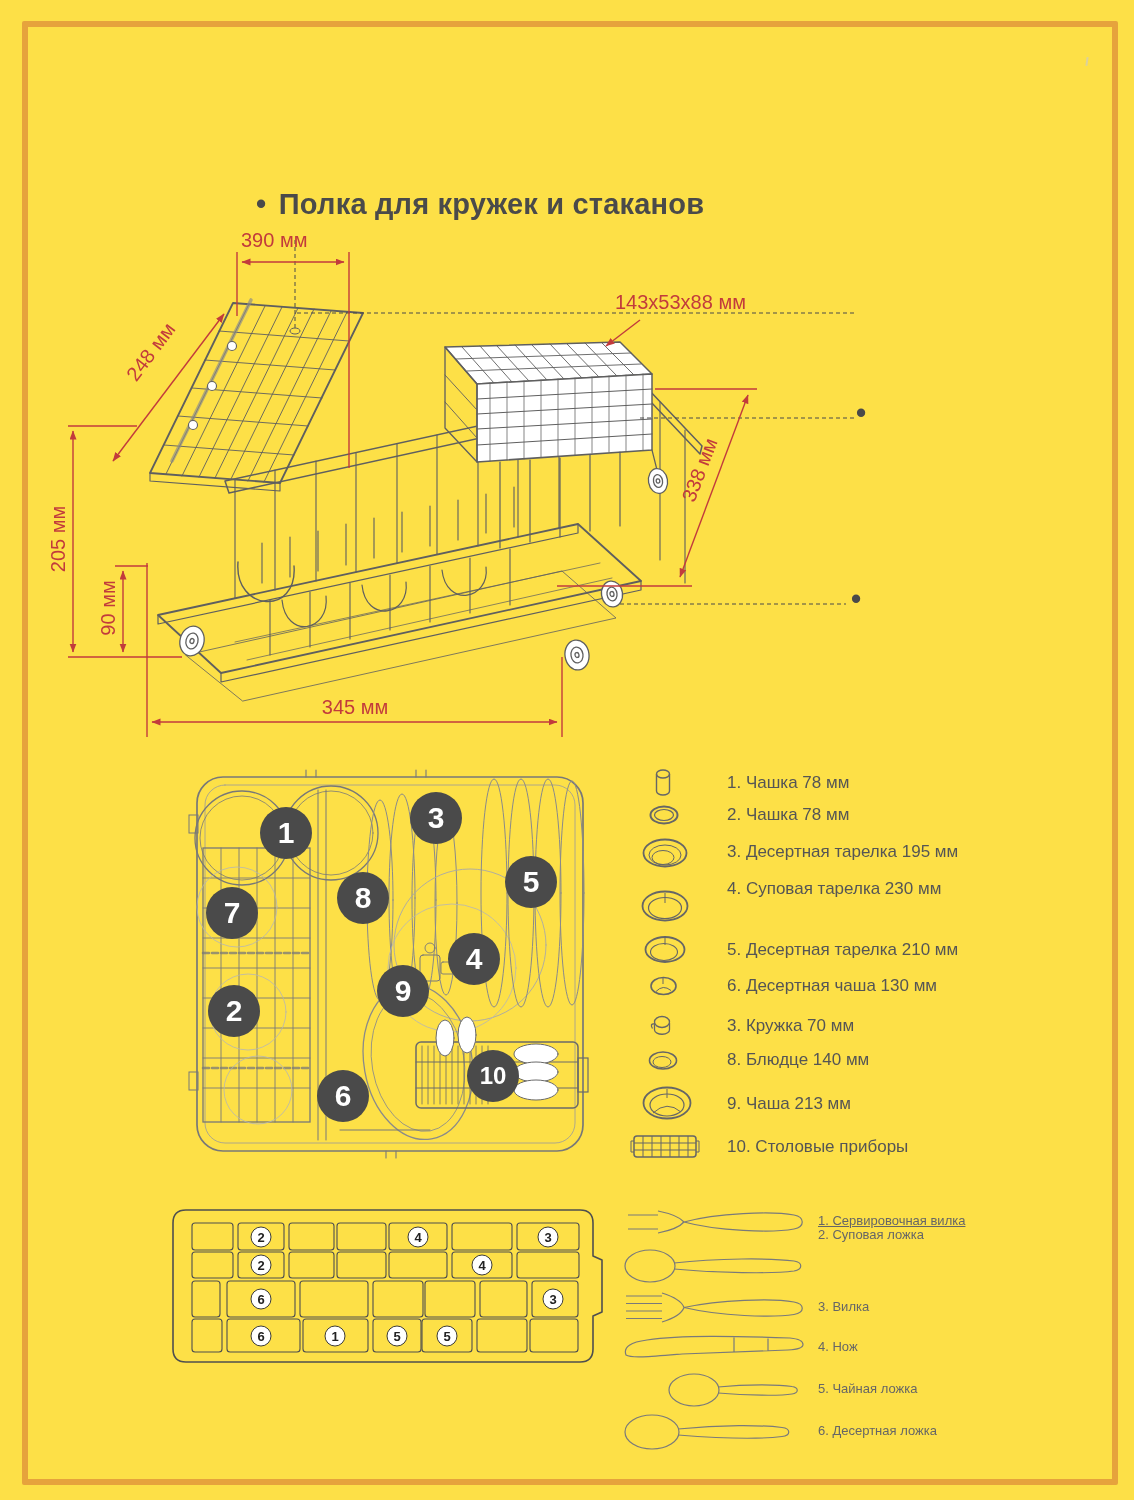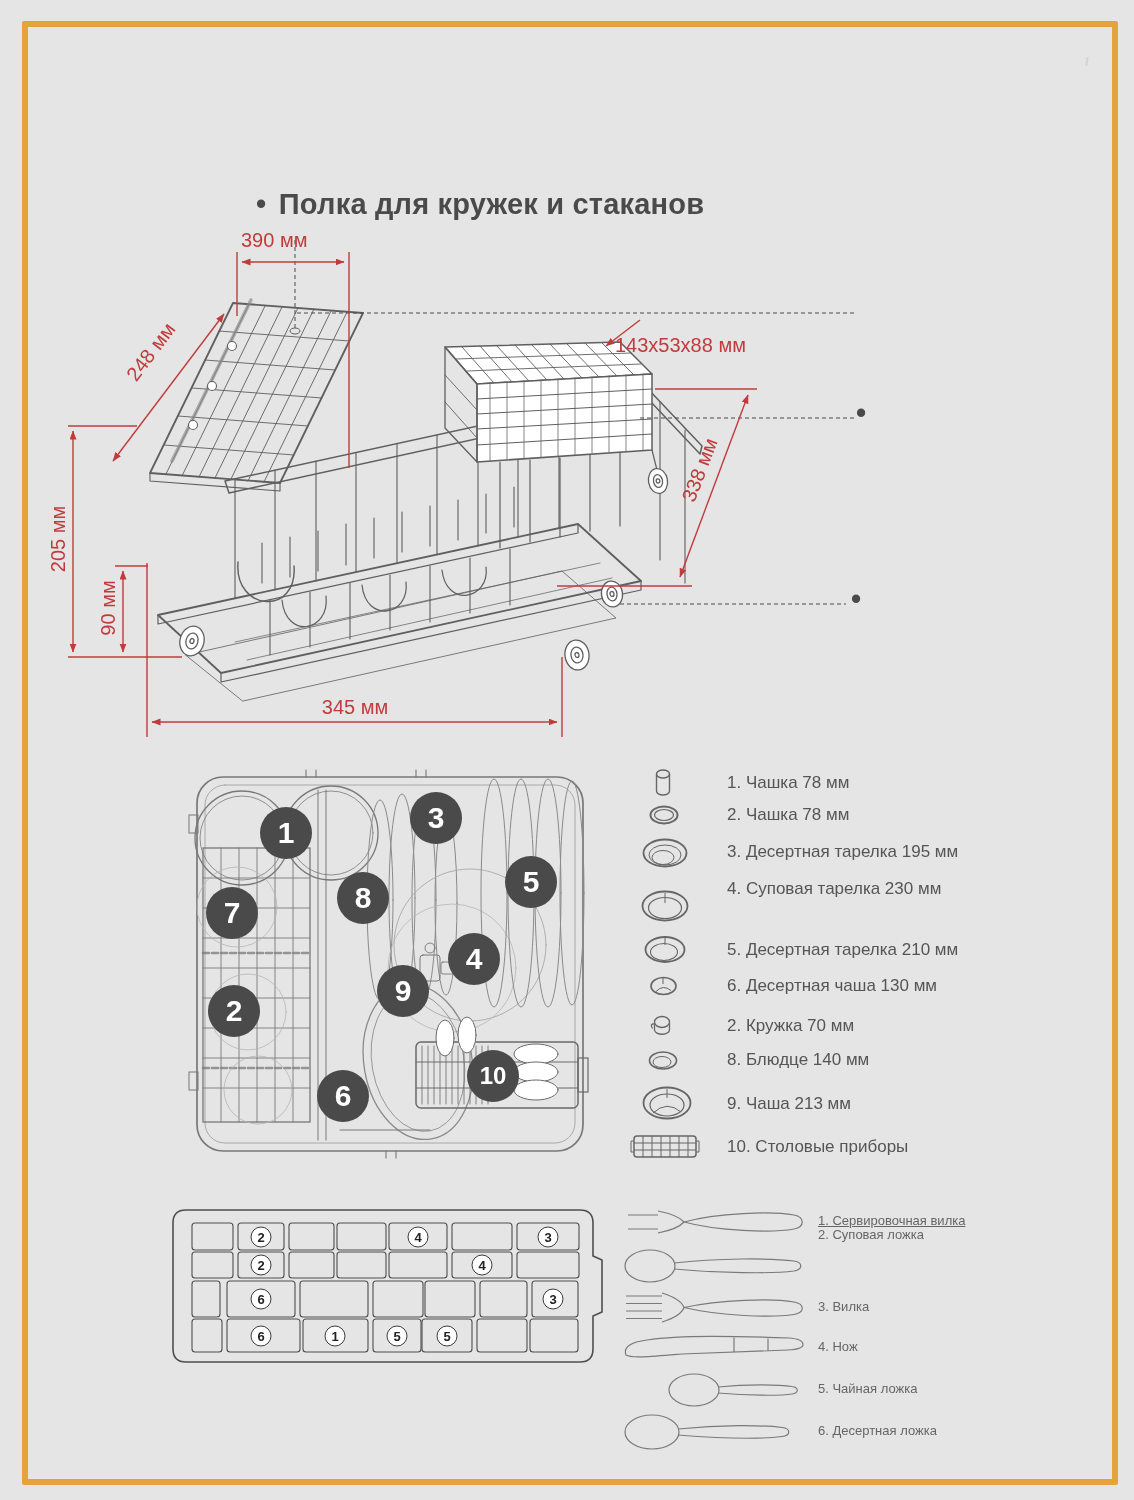--- a/index.html
+++ b/index.html
@@ -1,16 +1,16 @@
 <!DOCTYPE html>
 <html><head>
 <meta charset="utf-8">
 <style>
   html,body{margin:0;padding:0;background:#fff;}
-  #page{position:relative;width:1134px;height:1500px;background:#e5e5e5;overflow:hidden;
+  #page{position:relative;width:1134px;height:1500px;background:#fde047;overflow:hidden;
         font-family:"Liberation Sans",sans-serif;}
   .abs{position:absolute;}
   #frame{left:22px;top:21px;width:1084px;height:1452px;border:6px solid #E6A33C;
          border-radius:2px;pointer-events:none;}
   #stray{left:1086px;top:57px;width:2px;height:9px;background:#c9c9c9;opacity:.65;
          transform:rotate(8deg);}
   .title{font-size:29px;font-weight:700;color:#4A4A4A;white-space:nowrap;letter-spacing:.2px;}
   .red-dim{font-size:20px;color:#C23B3C;white-space:nowrap;}
   .ctr{transform:translate(-50%,-50%);}
   .rot53{transform:translate(-50%,-50%) rotate(-53deg);}
@@ -146,21 +146,21 @@
       <line x1="152" y1="722" x2="557" y2="722" marker-start="url(#ar)" marker-end="url(#ar)"></line>
     </g>
   </svg>
 
   <div class="abs" style="left:256px;top:188px;">
     <span class="title">•</span>
     <span class="title" style="margin-left:8px;">Полка для кружек и стаканов</span>
   </div>
   <span class="abs red-dim" style="left:241px;top:229px;">390 мм</span>
   <span class="abs red-dim rot53" style="left:151px;top:352px;">248 мм</span>
-  <span class="abs red-dim" style="left:615px;top:291px;margin-top:43px;">143x53x88 мм</span>
+  <span class="abs red-dim" style="left:615px;top:291px;">143x53x88 мм</span>
   <span class="abs red-dim rot69" style="left:700px;top:470px;">338 мм</span>
   <span class="abs red-dim rot90" style="left:58px;top:539px;">205 мм</span>
   <span class="abs red-dim rot90" style="left:108px;top:608px;">90 мм</span>
   <span class="abs red-dim ctr" style="left:355px;top:707px;">345 мм</span>
 
   <span class="abs callout-bullet" style="left:856px;top:397px;">•</span>
   <span class="abs callout-bullet" style="left:851px;top:583px;">•</span>
 
   <svg class="abs" style="left:185px;top:770px;" width="410" height="395" viewBox="185 770 410 395">
     <g stroke="#787878" fill="none" stroke-width="1.3" stroke-linecap="round">
@@ -293,21 +293,21 @@
         </g>
     </svg>
     <span class="abs legend-label" style="left:727px;top:976px;">6. Десертная чаша 130 мм</span>
 
     <svg class="abs" style="left:651px;top:1015px;" width="20" height="22" viewBox="0 0 20 22">
       <g stroke="#666" fill="none" stroke-width="1.3">
           <ellipse cx="11" cy="7" rx="7.5" ry="5.5"></ellipse>
           <path d="M3.5,8 L3.5,15 A7.5,4.5 0 0,0 18.5,14.5 L18.5,8 M3.5,9 Q-1.5,8.5 1.5,13.5"></path>
         </g>
     </svg>
-    <span class="abs legend-label" style="left:727px;top:1016px;">2. Кружка 70 мм</span>
+    <span class="abs legend-label" style="left:727px;top:1016px;">3. Кружка 70 мм</span>
 
     <svg class="abs" style="left:648px;top:1051px;" width="30" height="19" viewBox="0 0 30 19">
       <g stroke="#666" fill="none">
           <ellipse cx="15" cy="9.5" rx="13.5" ry="8.5" stroke-width="1.6"></ellipse>
           <ellipse cx="14" cy="11" rx="9" ry="5.5" stroke-width="1"></ellipse>
         </g>
     </svg>
     <span class="abs legend-label" style="left:727px;top:1050px;">8. Блюдце 140 мм</span>
 
     <svg class="abs" style="left:642px;top:1086px;" width="50" height="36" viewBox="0 0 50 36">

